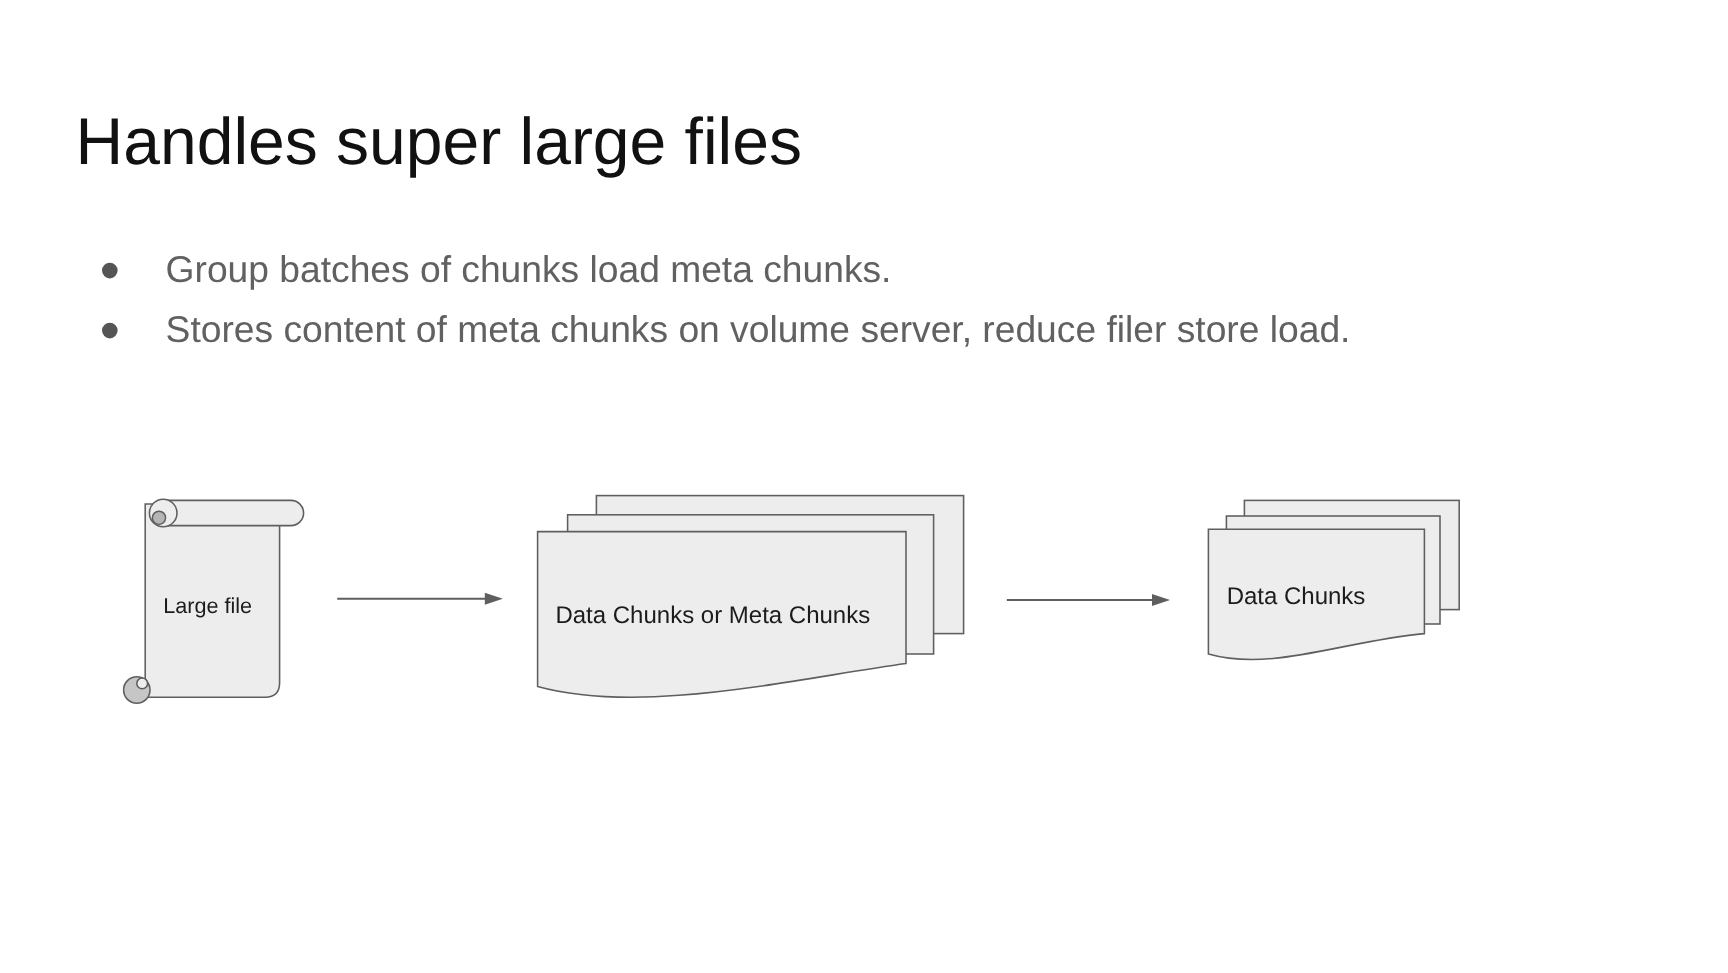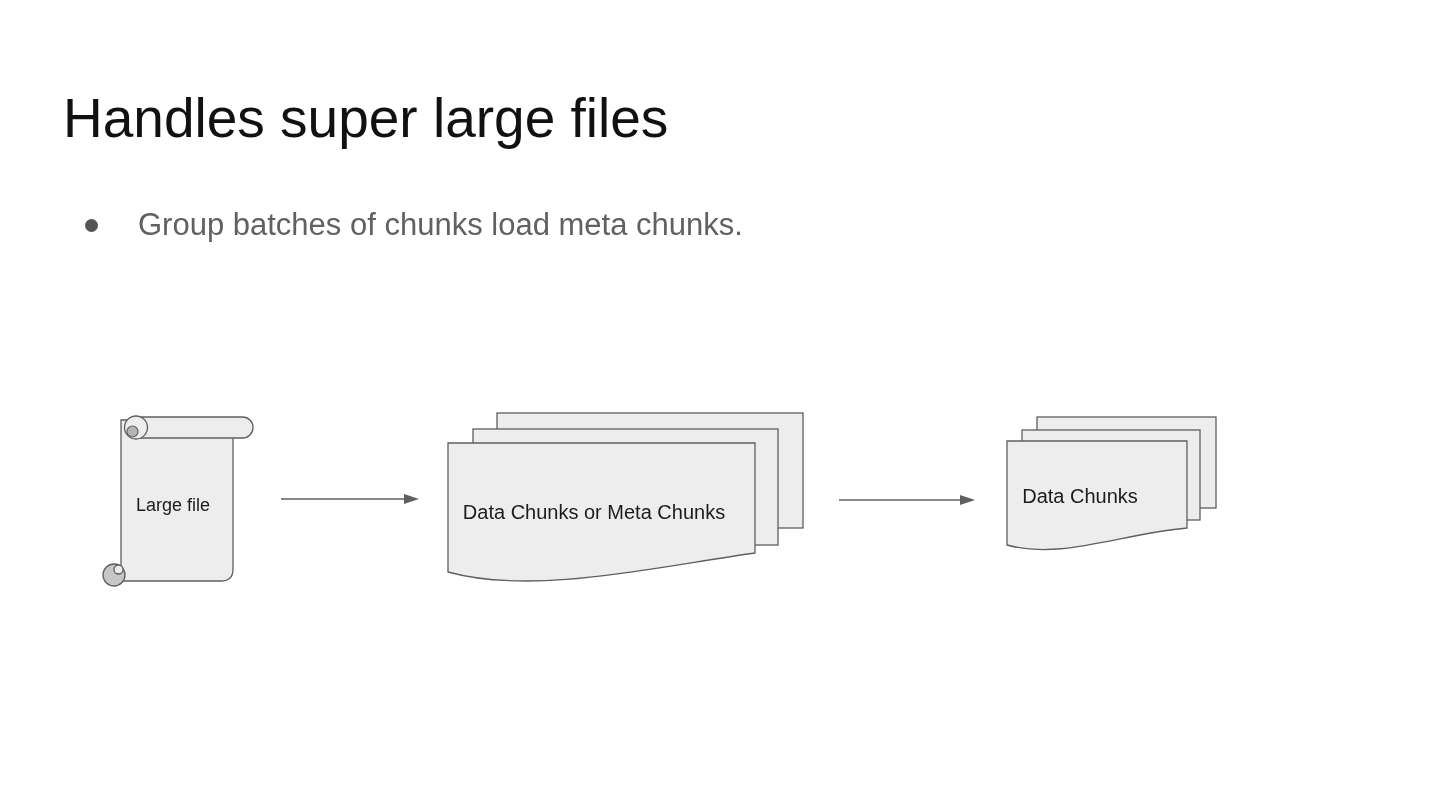--- a/index.html
+++ b/index.html
@@ -69,20 +69,24 @@
 
 <div class="slide">
 
   <div class="title">Handles super large files</div>
 
   <ul class="bullets">
     <li>
       <span class="bullet-dot"></span>
       <span>Group batches of chunks load meta chunks.</span>
     </li>
+    <li>
+      <span class="bullet-dot"></span>
+      <span>Stores content of meta chunks on volume server, reduce filer store load.</span>
+    </li>
   </ul>
 
   <svg class="diagram" width="1440" height="811" viewBox="0 0 1440 811">
 
     <g>
       <path class="shape" d="M121 420 H233 V569 Q233 581 221 581 H121 Z"></path>
       <circle class="curl-dark" cx="114" cy="575" r="11"></circle>
       <circle class="shape" cx="118.5" cy="569.5" r="4.5"></circle>
       <path class="shape" d="M136 417 H242.5 A10.5 10.5 0 0 1 242.5 438 H136 Z"></path>
       <circle class="shape" cx="136" cy="427.5" r="11.5"></circle>

